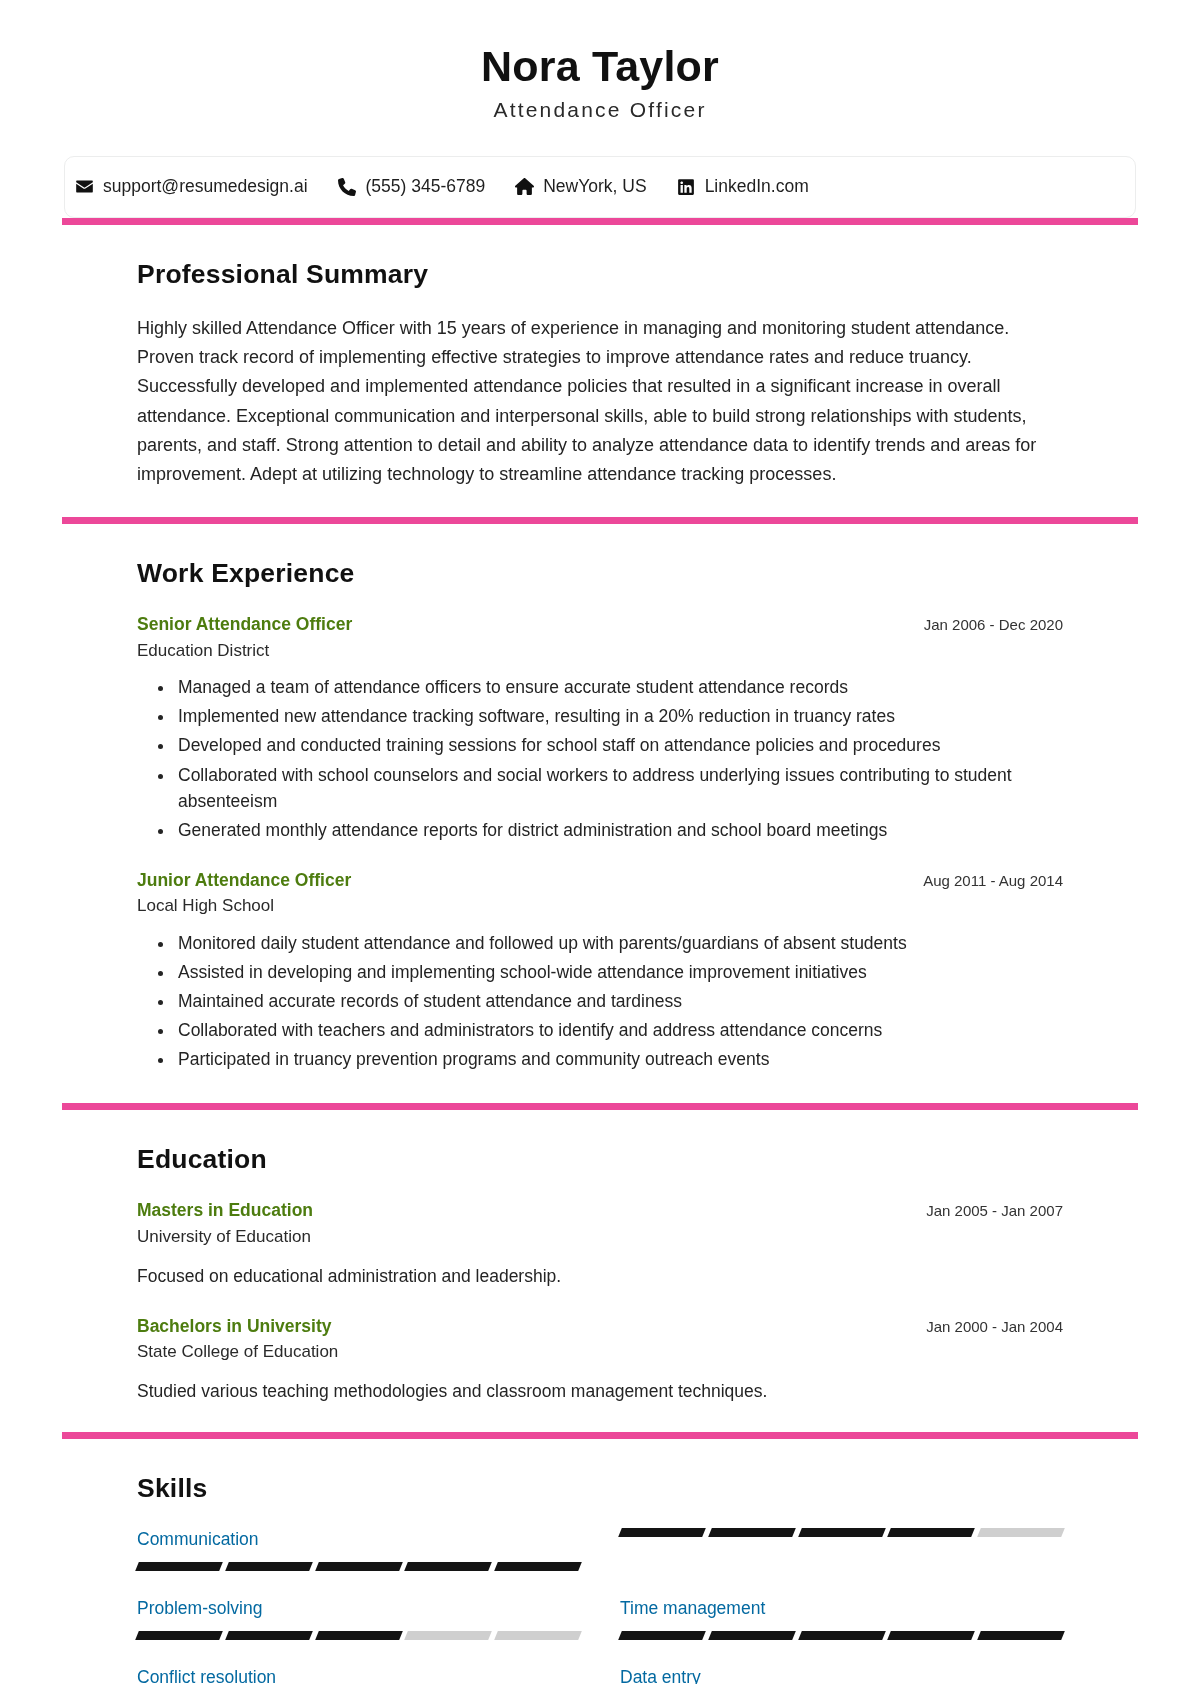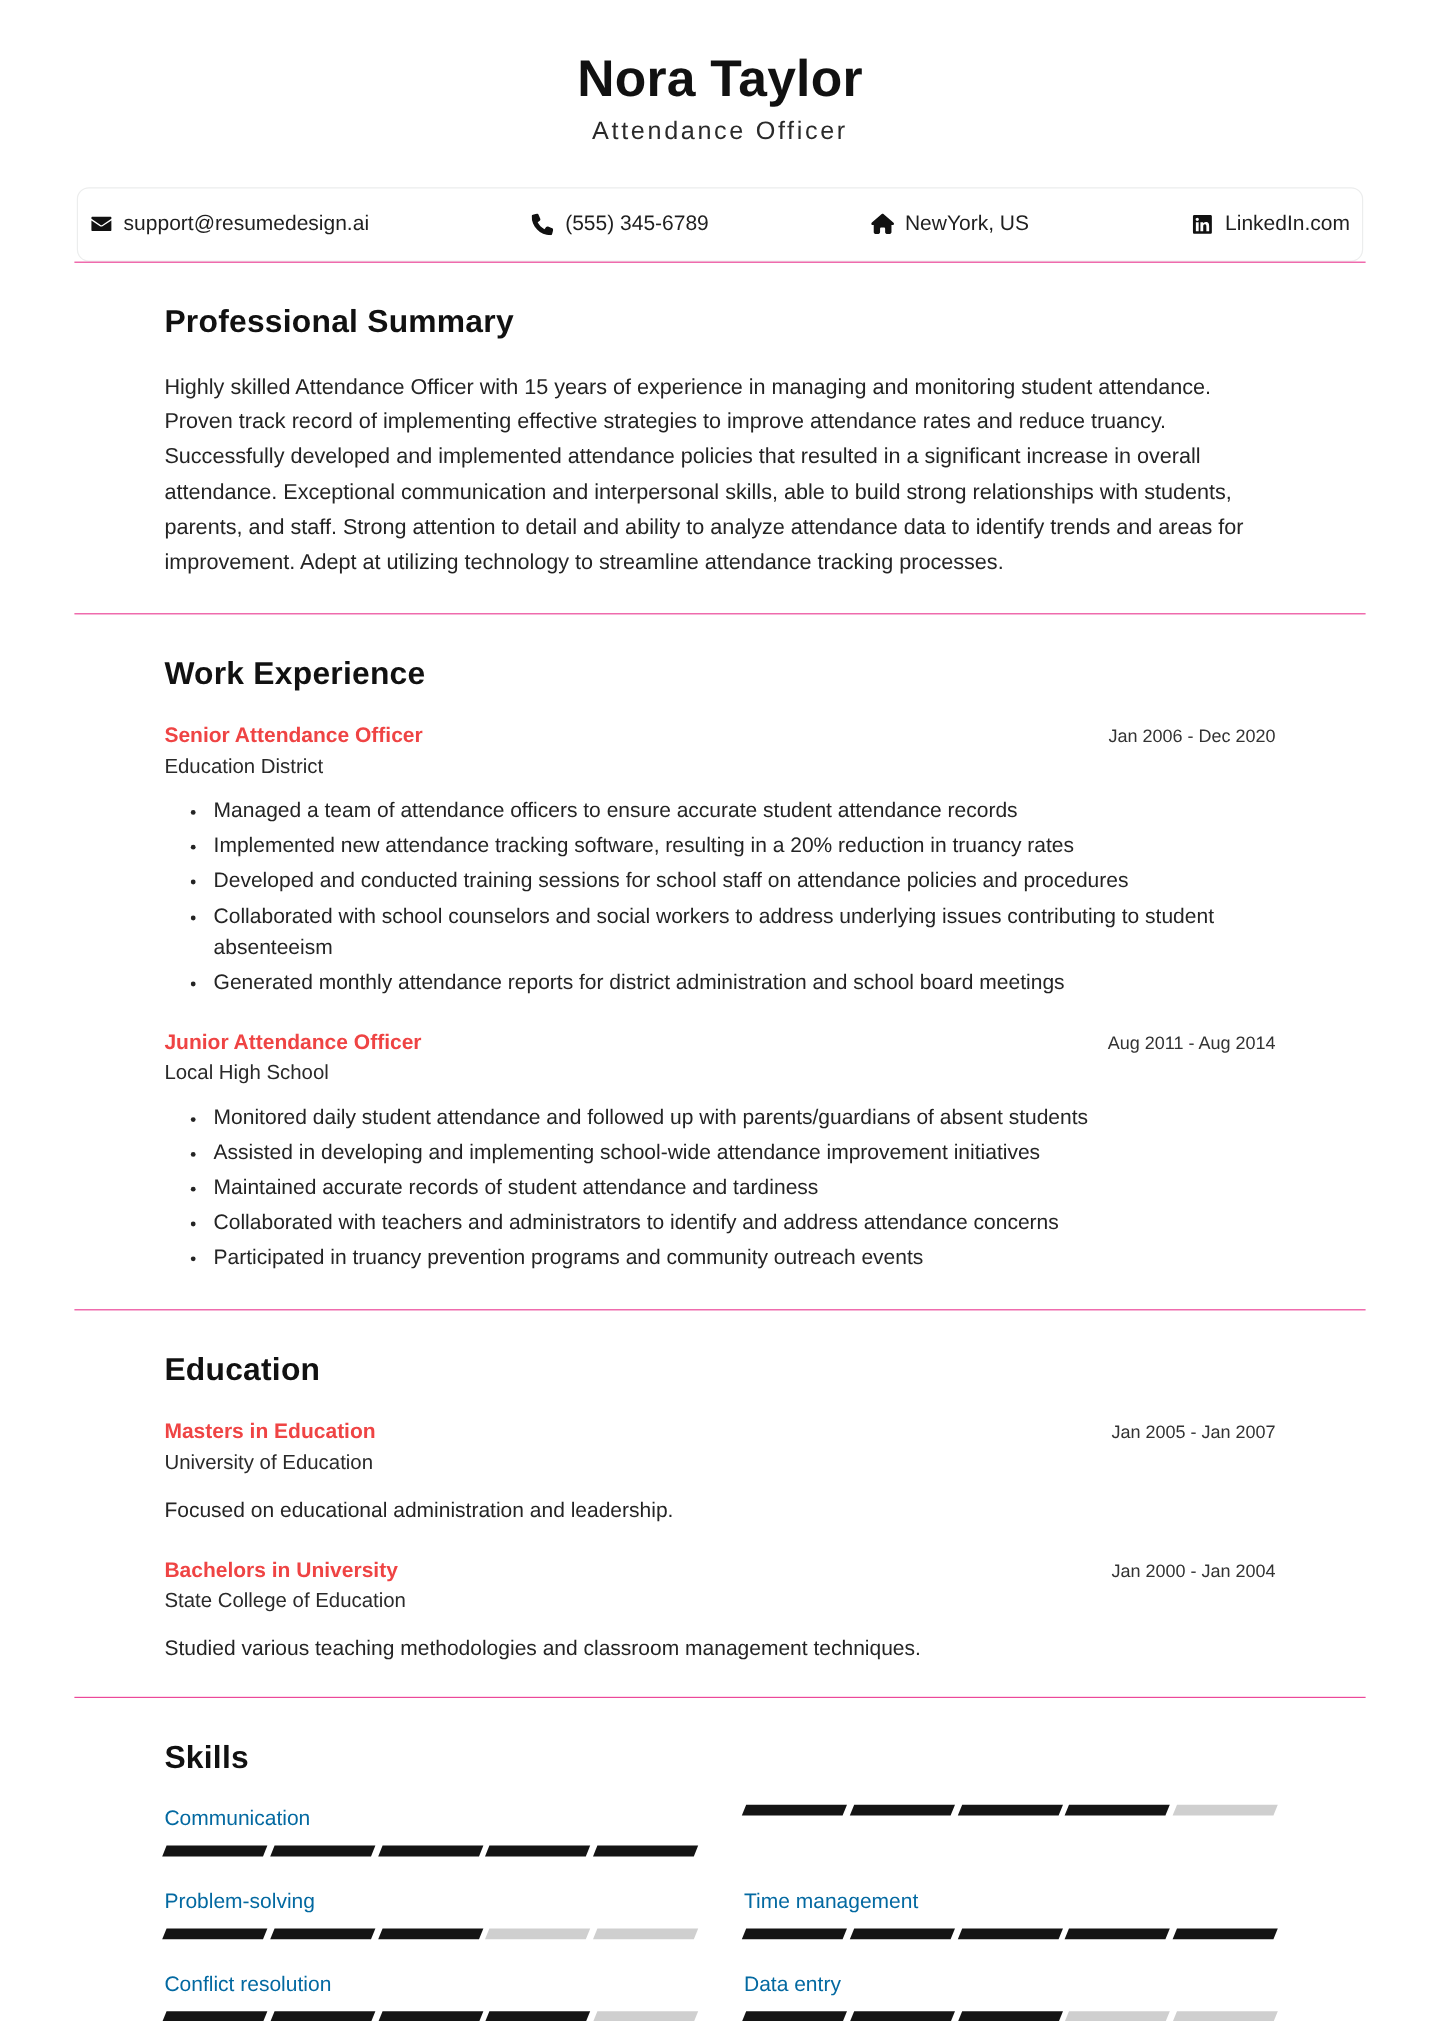--- a/index.html
+++ b/index.html
@@ -43,21 +43,21 @@
     margin: 0;
   }
 
   
   .contact-bar {
     border: 1px solid #eceded;
     border-radius: 10px;
     margin: 0 2px;
     padding: 19px 10px 20px 10px;
     display: flex;
-    justify-content: space-between;
+    justify-content: flex-start;
     align-items: center;
     gap: 30px;
     flex-wrap: wrap;
     background: #fff;
   }
   .contact-item {
     display: inline-flex;
     align-items: center;
     gap: 9px;
     font-size: 17.5px;
@@ -71,21 +71,21 @@
     width: 19px;
     height: 19px;
     flex: 0 0 19px;
     color: #111;
   }
   .contact-item .ico svg { display: block; }
 
   
   .section {
     padding: 34px 75px 28px 75px;
-    border-top: 1px solid #ec4899;
+    border-top: 7px solid #ec4899;
   }
   .section:first-of-type { border-top: none; }
   .section-title {
     font-size: 26.5px;
     font-weight: 700;
     letter-spacing: 0.2px;
     margin: 0 0 24px 0;
     color: #111;
   }
   .summary-text {
@@ -100,21 +100,21 @@
   .entry:last-child { margin-bottom: 0; }
   .entry-top {
     display: flex;
     justify-content: space-between;
     align-items: baseline;
     gap: 20px;
   }
   .entry-role {
     font-size: 17.5px;
     font-weight: 700;
-    color: #ef4444;
+    color: #4d7c0f;
     line-height: 1.35;
   }
   .entry-date {
     font-size: 15px;
     color: #333;
     white-space: nowrap;
     flex: 0 0 auto;
     line-height: 1.35;
   }
   .entry-org {

